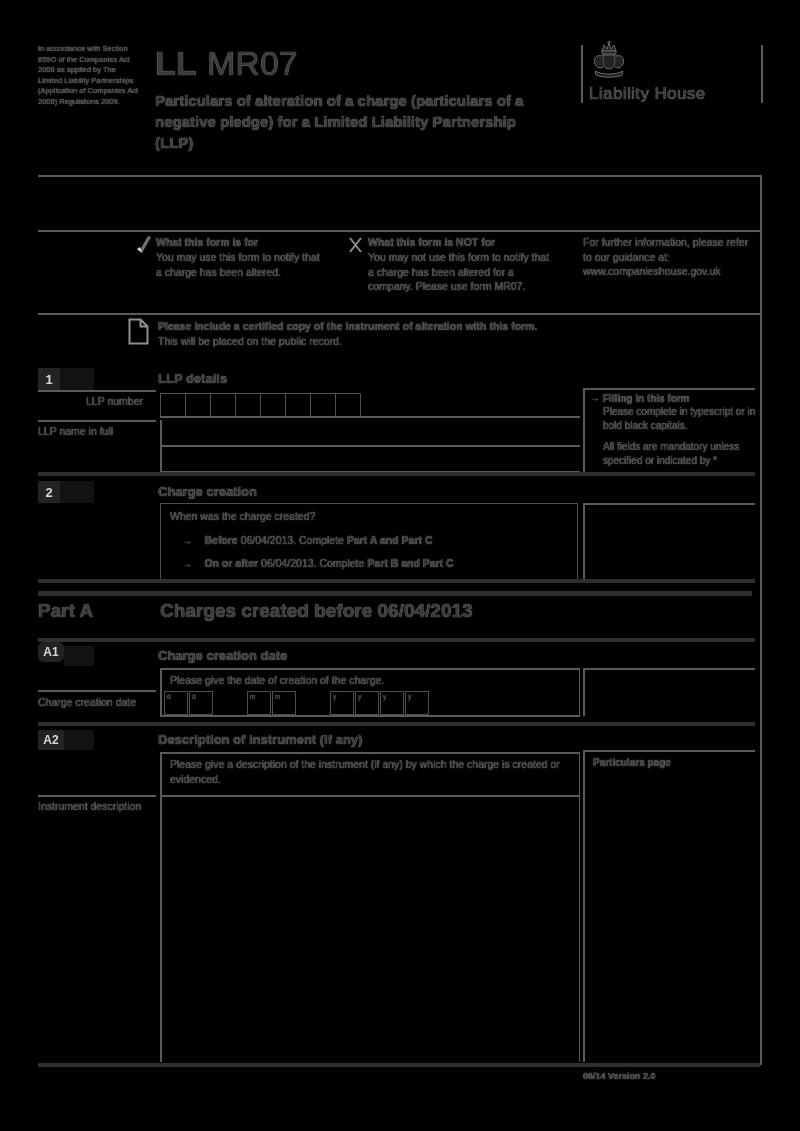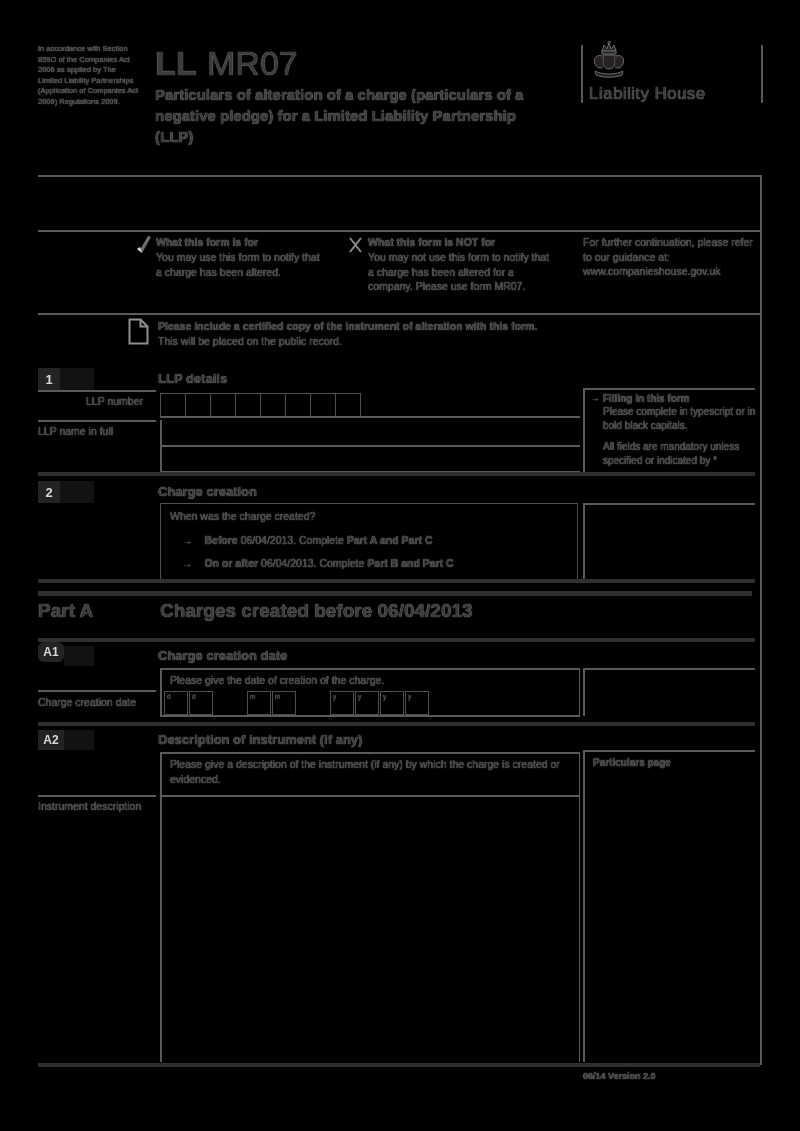--- a/index.html
+++ b/index.html
@@ -32,21 +32,21 @@
 
 <div id="page">
 
   <div class="abs t tiny" style="left:38px;top:44px;width:102px;">In accordance with Section 859O of the Companies Act 2006 as applied by The Limited Liability Partnerships (Application of Companies Act 2006) Regulations 2009.</div>
 
   <div class="abs" style="left:155px;top:44px;">
     <span class="t" style="font-size:34px;font-weight:700;">LL</span>
     <span class="t" style="font-size:34px;font-weight:400;margin-left:6px;">MR07</span>
   </div>
 
-  <div class="abs t b" style="left:155px;top:84px;width:402px;font-size:15px;line-height:21px;">Particulars of alteration of a charge (particulars of a negative pledge) for a Limited Liability Partnership (LLP)</div>
+  <div class="abs t b" style="left:155px;top:90px;width:402px;font-size:15px;line-height:21px;">Particulars of alteration of a charge (particulars of a negative pledge) for a Limited Liability Partnership (LLP)</div>
 
   <div class="abs vline" style="left:581px;top:45px;height:58px;"></div>
   <div class="abs vline" style="left:761px;top:45px;height:58px;"></div>
   <div class="abs" style="left:589px;top:41px;">
     <svg width="40" height="44" viewBox="0 0 40 44">
       <g fill="#262224" stroke="#6a6a6a" stroke-width="1">
         <path d="M13 10 L15 4 L18 8 L20 2 L22 8 L25 4 L27 10 Z"></path>
         <rect x="13" y="10" width="14" height="3"></rect>
         <circle cx="20" cy="1.5" r="1.2"></circle>
         <path d="M14 14 h12 v8 a6 6 0 0 1 -6 6 a6 6 0 0 1 -6 -6 Z"></path>
@@ -72,21 +72,21 @@
   <div class="abs t small" style="left:156px;top:250px;width:172px;">You may use this form to notify that a charge has been altered.</div>
 
   <div class="abs" style="left:348px;top:237px;">
     <svg width="15" height="16" viewBox="0 0 15 16">
       <path d="M2 1 L13 15 M13 1 L2 15" stroke="#8a8a8a" stroke-width="2" fill="none"></path>
     </svg>
   </div>
   <div class="abs t b small" style="left:368px;top:235px;width:190px;">What this form is NOT for</div>
   <div class="abs t small" style="left:368px;top:250px;width:182px;">You may not use this form to notify that a charge has been altered for a company. Please use form MR07.</div>
 
-  <div class="abs t small" style="left:583px;top:235px;width:172px;">For further continuation, please refer to our guidance at:</div>
+  <div class="abs t small" style="left:583px;top:235px;width:172px;">For further information, please refer to our guidance at:</div>
   <div class="abs t small" style="left:583px;top:264px;width:175px;">www.companieshouse.gov.uk</div>
 
   <div class="abs hline" style="left:38px;top:313px;width:724px;"></div>
 
   <div class="abs" style="left:128px;top:318px;">
     <svg width="21" height="27" viewBox="0 0 21 27">
       <path d="M1.5 1.5 h11 l7 7 v17 h-18 Z" fill="none" stroke="#8f8f8f" stroke-width="2"></path>
       <path d="M12.5 1.5 v7 h7" fill="none" stroke="#8f8f8f" stroke-width="2"></path>
     </svg>
   </div>

